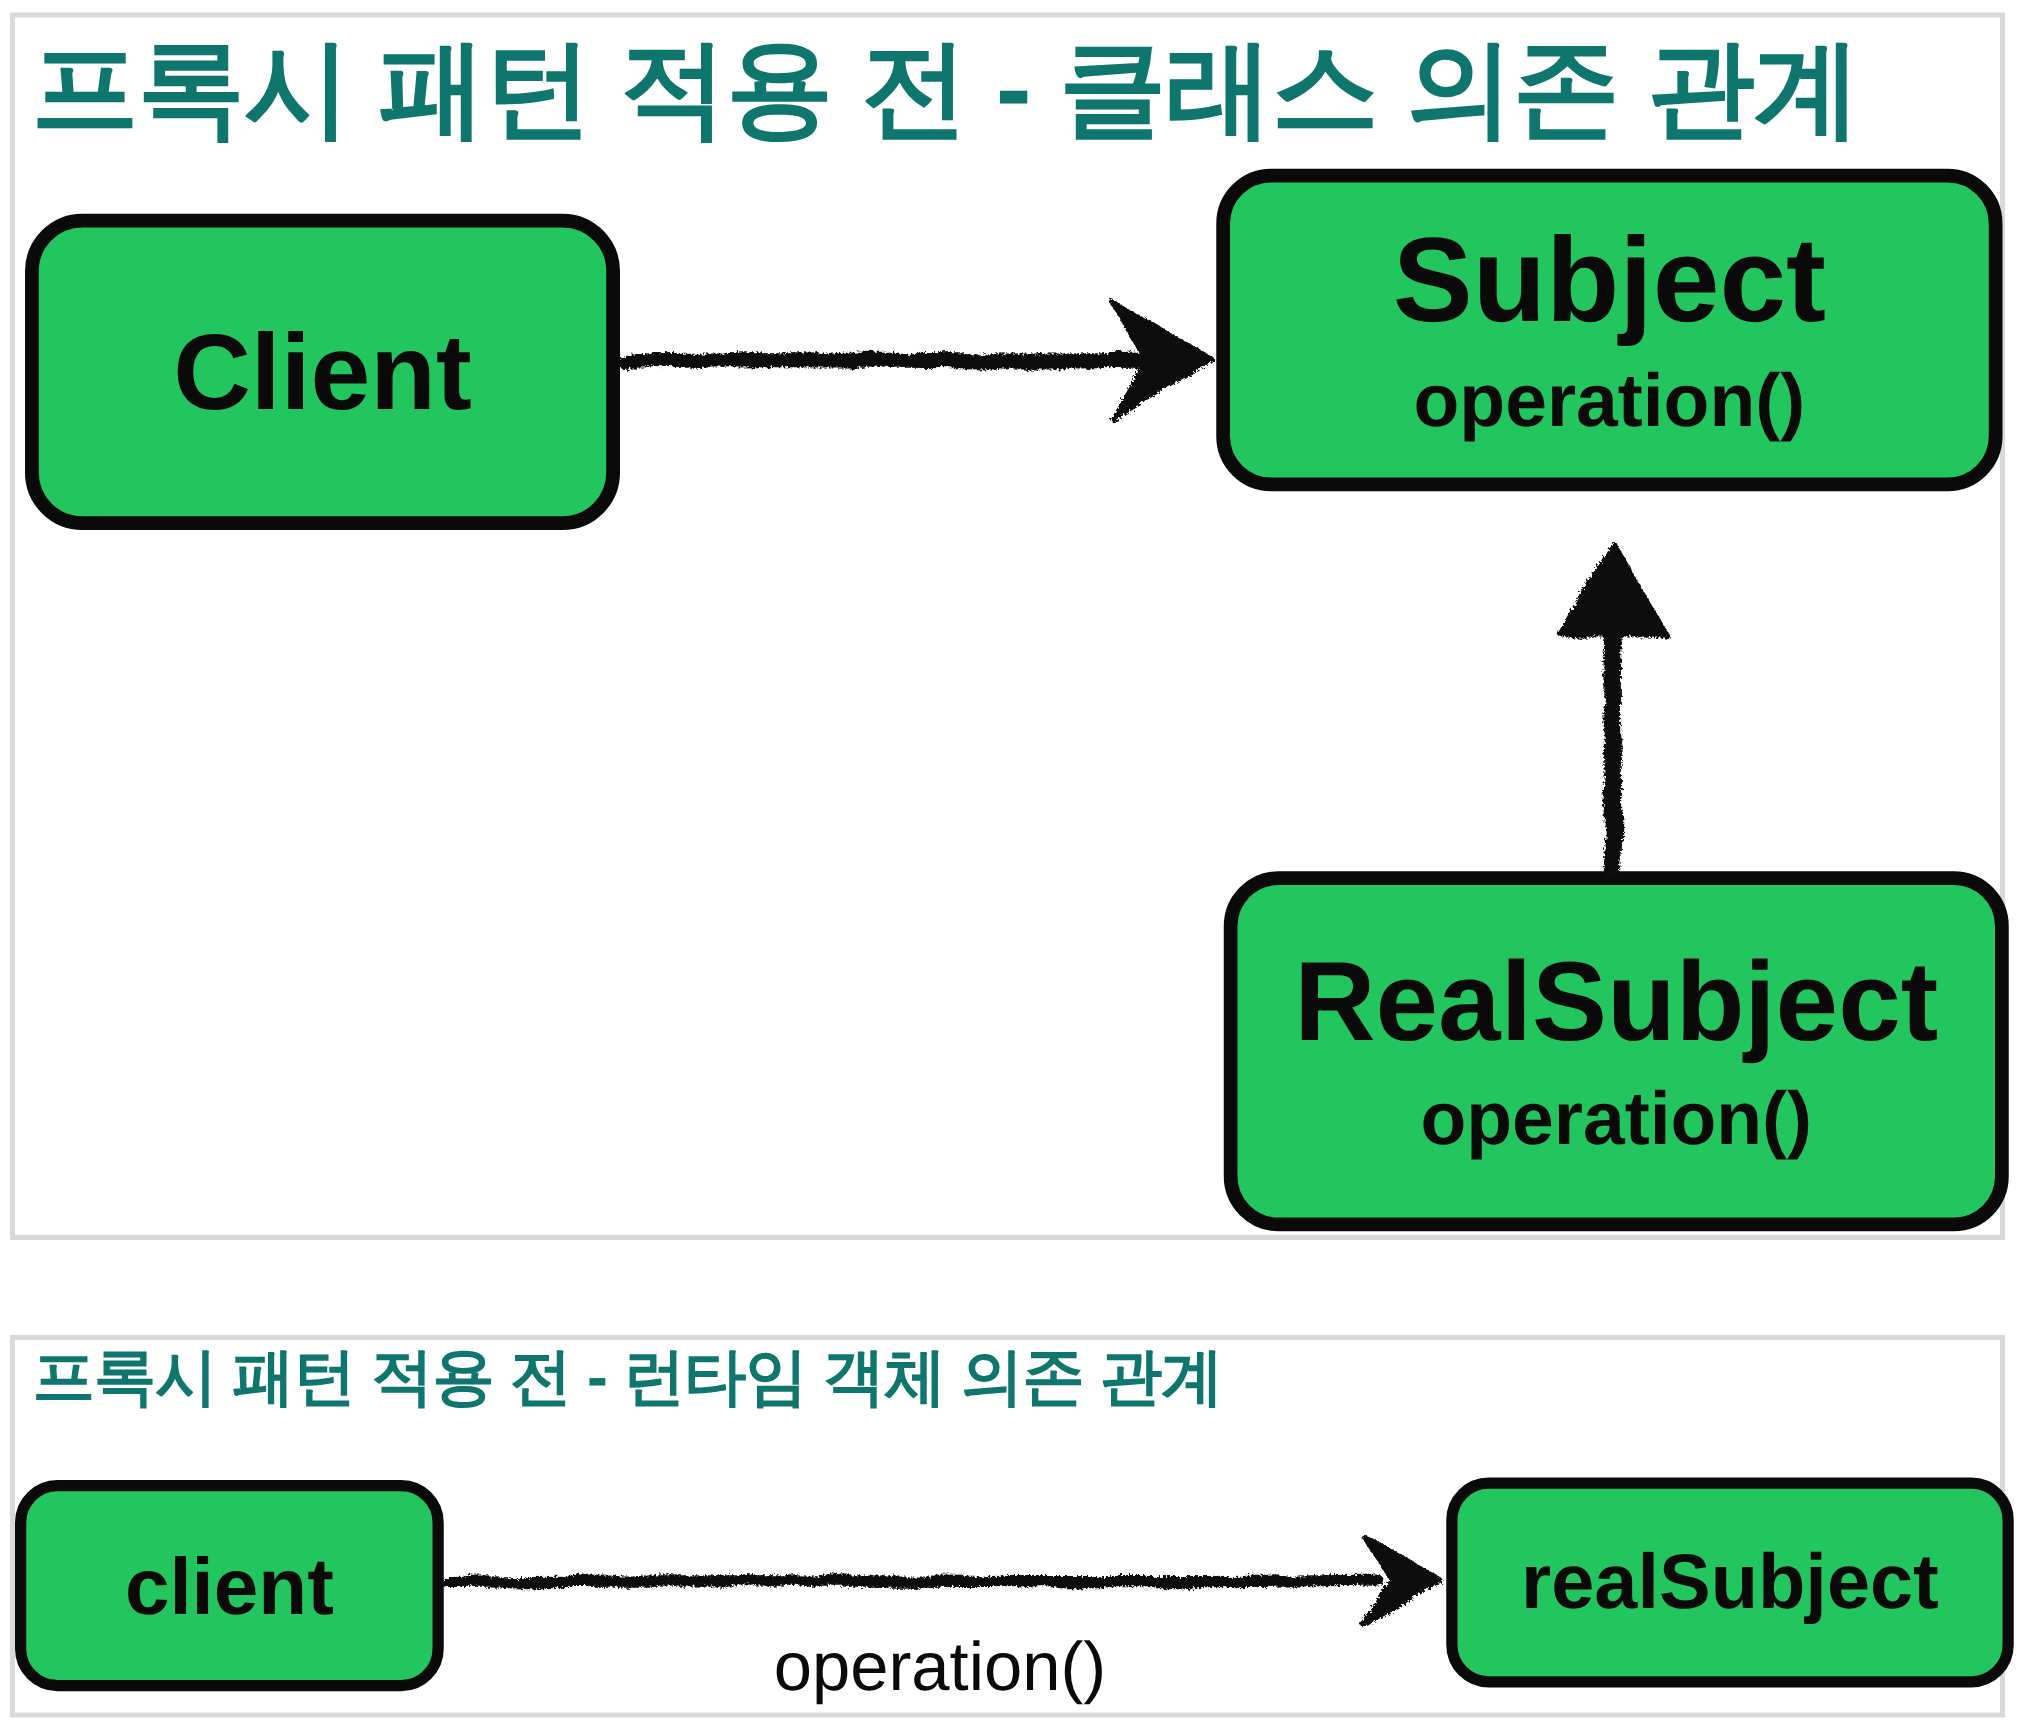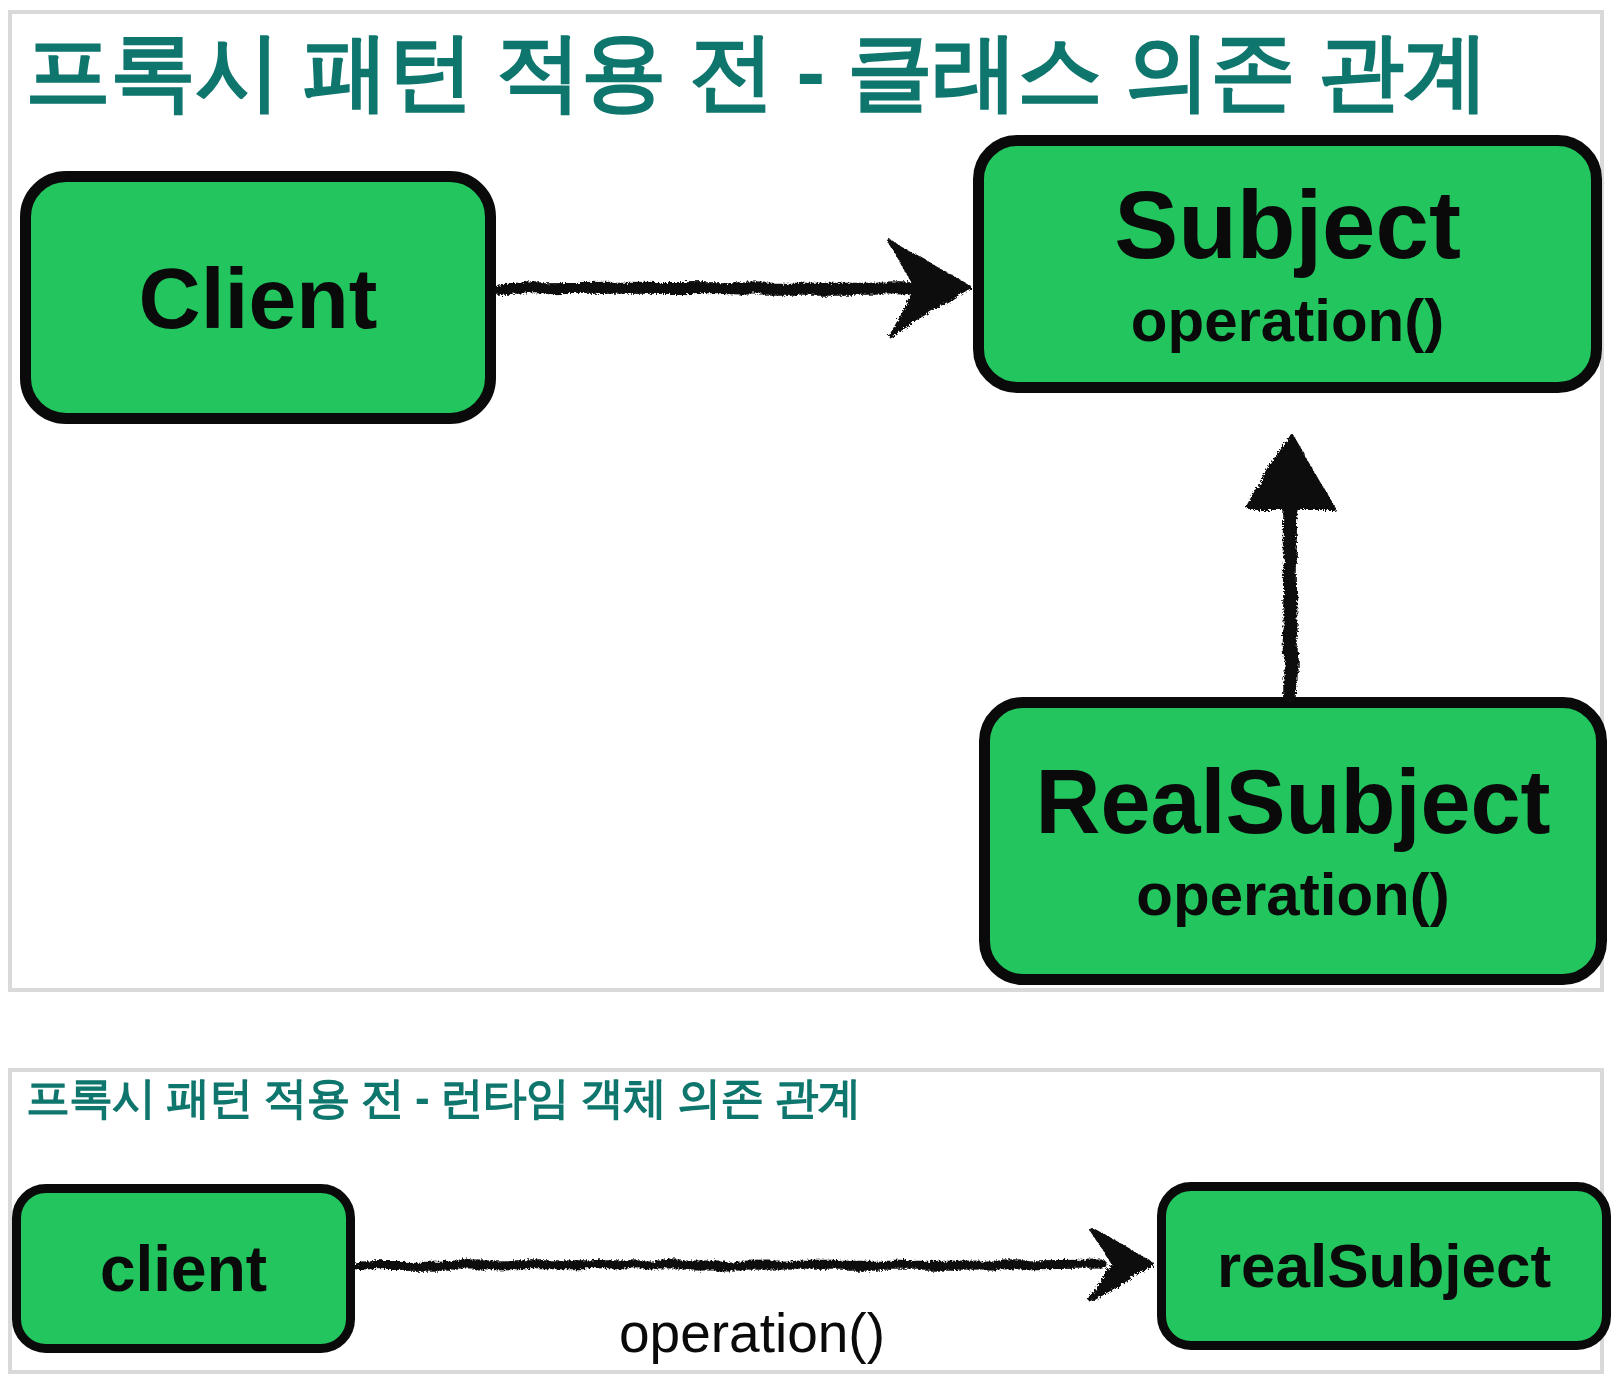--- a/index.html
+++ b/index.html
@@ -30,21 +30,21 @@
   .title {
     position: absolute;
     margin: 0;
     font-weight: 700;
     color: #0f766e;
     line-height: 1.1;
     white-space: nowrap;
     letter-spacing: -1px;
   }
   .title-lg { left: 25px; top: 24px;   font-size: 86px; }
-  .title-sm { left: 26px; top: 1074px; font-size: 44px; }
+  .title-sm { left: 26px; top: 1074px; font-size: 50px; }
 
   .node {
     position: absolute;
     box-sizing: border-box;
     border: 11px solid #0a0a0a;
     border-radius: 46px;
     background: #22c55e;
     display: flex;
     flex-direction: column;
     justify-content: center;

